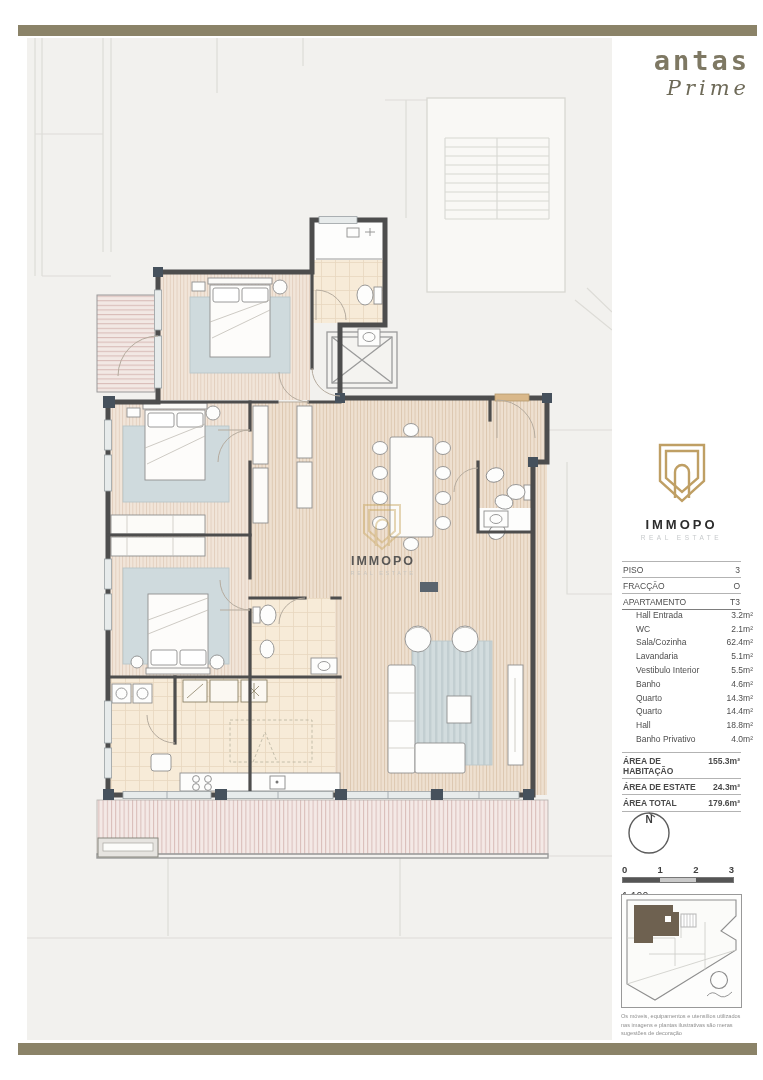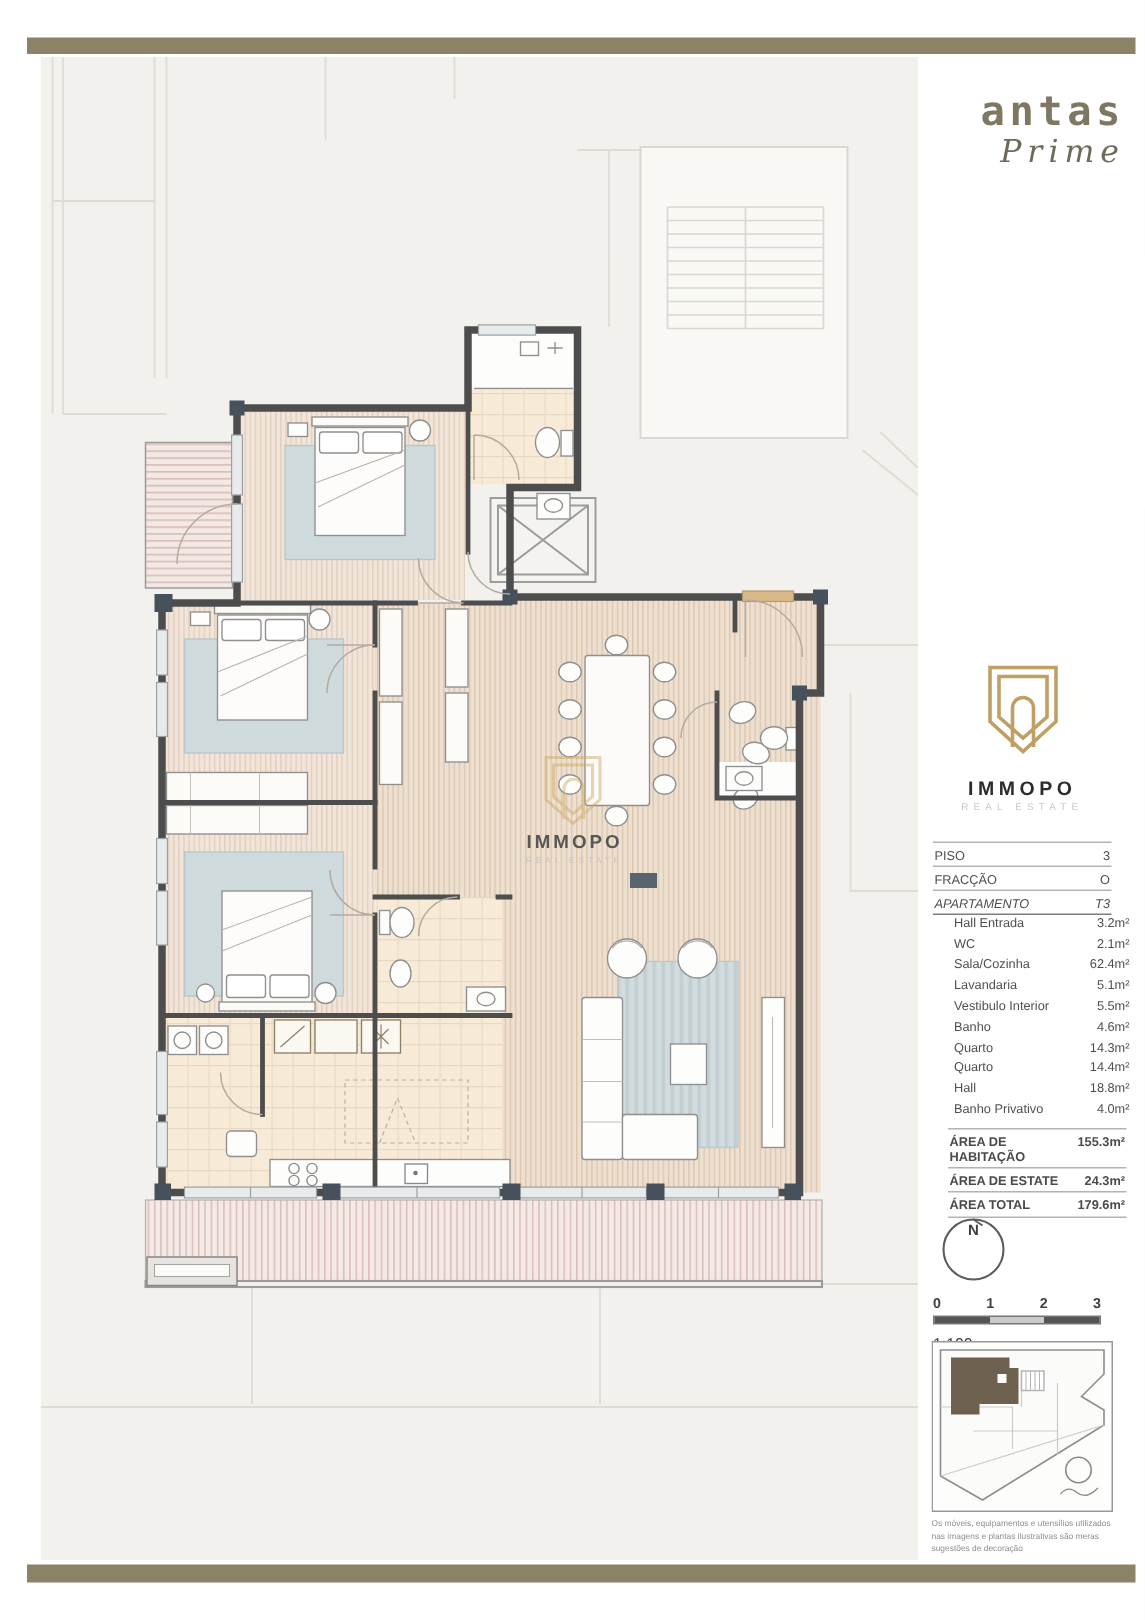--- a/index.html
+++ b/index.html
@@ -2,37 +2,37 @@
 <html><head>
 <meta charset="utf-8">
 <style>
   html,body{margin:0;padding:0;background:#ffffff;}
   #page{position:relative;width:763px;height:1080px;background:#fff;overflow:hidden;
         font-family:"Liberation Sans",sans-serif;}
   .bar{position:absolute;left:18px;width:739px;height:11px;}
   #topbar{top:25px;}
   #botbar{top:1043px;height:12px;}
   
-  #brand{position:absolute;left:598px;top:53px;width:160px;height:64px;}
+  #brand{position:absolute;left:598px;top:40px;width:160px;height:64px;}
   
   #plan{position:absolute;left:27px;top:38px;width:585px;height:1002px;}
   
   #sidebar{position:absolute;left:615px;top:0;width:148px;height:1080px;}
   #agency{position:absolute;left:7px;top:443px;width:119px;text-align:center;}
   #agency .name{font-size:13px;font-weight:bold;letter-spacing:3px;color:#2c2c2c;margin-top:8px;}
   #agency .sub{font-size:6.5px;letter-spacing:3.5px;color:#c6c9cb;margin-top:2px;}
   #infotable{position:absolute;left:7px;top:561px;width:119px;}
   .irow{display:flex;justify-content:space-between;align-items:baseline;
         font-size:8.5px;color:#4e4e4e;padding:2.5px 1px;border-bottom:1px solid #b3b3b3;}
   .irow:first-child{border-top:1px solid #b3b3b3;}
-  .irow.last{border-bottom:1.4px solid #7d7d7d;font-style:italic;}
+  .irow.last{border-bottom:1.4px solid #7d7d7d;}
   #roomlist{position:absolute;left:20px;top:608px;width:119px;}
   .rrow{display:flex;justify-content:space-between;align-items:baseline;
         font-size:8.5px;color:#4e4e4e;padding:1.9px 1px;}
-  #totals{position:absolute;left:17px;top:752px;width:119px;}
+  #totals{position:absolute;left:7px;top:752px;width:119px;}
   .trow{display:flex;justify-content:space-between;align-items:baseline;
         font-size:8.5px;font-weight:bold;color:#4a4a4a;padding:2.6px 1px;border-bottom:1px solid #b3b3b3;}
   .trow:first-child{border-top:1px solid #b3b3b3;}
   #compass{position:absolute;left:7px;top:806px;width:56px;height:52px;}
   #scale{position:absolute;left:7px;top:864px;width:112px;}
   #scale .ticks{display:flex;justify-content:space-between;font-size:9.5px;font-weight:bold;color:#3f3f3f;}
   #scale .sbar{display:flex;height:3.5px;margin-top:2px;border:0.5px solid #777;}
   #scale .sbar span{flex:1;}
   #scale .ratio{font-size:10.5px;font-weight:normal;color:#3a3a3a;margin-top:7px;}
   #keymap{position:absolute;left:6px;top:894px;width:121px;height:114px;}

